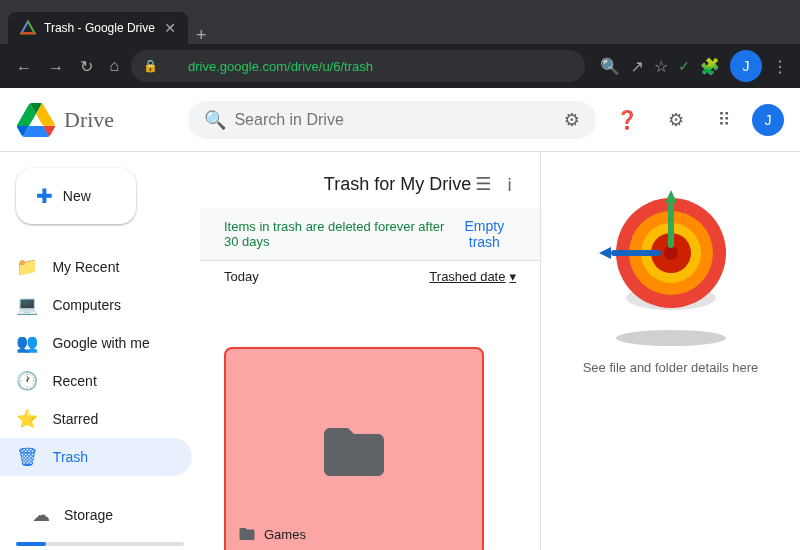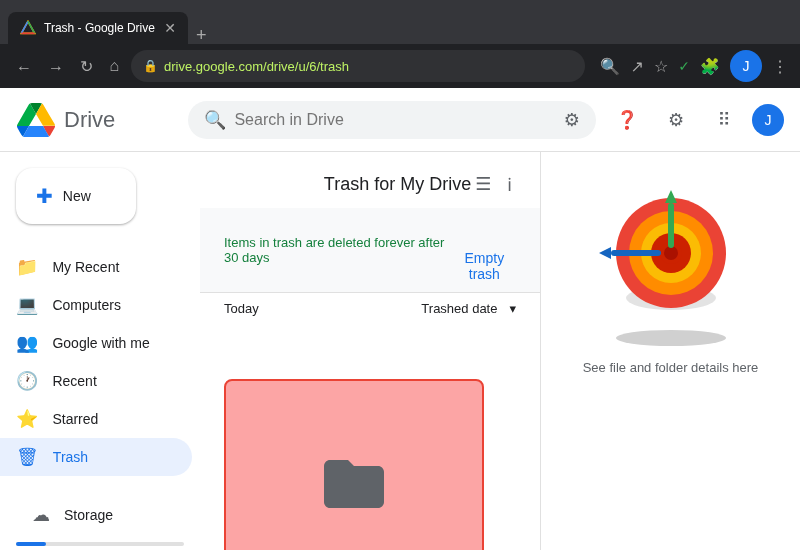--- a/index.html
+++ b/index.html
@@ -8,28 +8,28 @@
     .tab { display: flex; align-items: center; background: #202124; border-radius: 8px 8px 0 0; padding: 6px 12px; min-width: 180px; height: 32px; gap: 8px; }
     .tab-favicon { width: 16px; height: 16px; }
     .tab-title { color: #fff; font-size: 12px; flex: 1; white-space: nowrap; overflow: hidden; text-overflow: ellipsis; }
     .tab-close { color: #aaa; font-size: 14px; cursor: pointer; }
     .tab-new { color: #aaa; font-size: 18px; margin-left: 8px; cursor: pointer; line-height: 1; }
 
     .address-bar-row { display: flex; align-items: center; gap: 8px; padding: 6px 12px; background: #202124; height: 44px; }
     .nav-btn { color: #aaa; font-size: 16px; cursor: pointer; background: none; border: none; padding: 4px; }
     .address-bar { flex: 1; background: #303134; border-radius: 20px; display: flex; align-items: center; padding: 4px 12px; gap: 6px; height: 32px; }
     .address-bar-lock { color: #aaa; font-size: 12px; }
-    .address-bar-url { color: #bef264; font-size: 13px; }
+    .address-bar-url { color: #22c55e; font-size: 13px; margin-left: 24px; }
     .browser-icons { display: flex; align-items: center; gap: 10px; margin-left: 8px; }
     .browser-icon { color: #aaa; font-size: 16px; cursor: pointer; }
 
     
     .app-layout { display: flex; height: 468px; background: #fff; }
     .drive-logo { display: flex; align-items: center; gap: 8px; min-width: 160px; }
-    .drive-logo-text { font-size: 22px; color: #5f6368; font-weight: 400; }
+    .drive-logo-text { font-size: 22px; color: #5f6368; font-weight: 400; font-family: Liberation Serif, serif; }
     .search-bar { flex: 1; background: #f1f3f4; border-radius: 24px; display: flex; align-items: center; padding: 8px 16px; gap: 8px; max-width: 500px; }
     .search-icon { color: #5f6368; font-size: 18px; }
     .search-input { border: none; background: transparent; font-size: 16px; outline: none; flex: 1; color: #202124; }
     .header-actions { display: flex; align-items: center; gap: 8px; margin-left: auto; }
     .header-icon-btn { width: 40px; height: 40px; border-radius: 50%; display: flex; align-items: center; justify-content: center; cursor: pointer; color: #5f6368; font-size: 18px; }
     .avatar { width: 32px; height: 32px; border-radius: 50%; background: #1a73e8; display: flex; align-items: center; justify-content: center; color: #fff; font-weight: 500; font-size: 14px; }
 
     
     .sidebar { width: 200px; padding: 8px 0; border-right: none; flex-shrink: 0; overflow-y: auto; }
     .new-btn { display: flex; align-items: center; gap: 10px; margin: 8px 16px 16px; padding: 16px 20px; border-radius: 16px; background: #fff; box-shadow: 0 1px 3px rgba(0,0,0,0.2), 0 1px 2px rgba(0,0,0,0.14); cursor: pointer; font-size: 14px; font-weight: 500; color: #202124; width: 120px; }
@@ -47,25 +47,25 @@
     
     .main-content { flex: 1; display: flex; overflow: hidden; }
     .content-area { flex: 1; overflow-y: auto; padding: 0; }
     .content-header { display: flex; align-items: center; justify-content: flex-end; padding: 16px 24px 8px; }
     .content-title { font-size: 18px; color: #202124; font-weight: 400; }
     .content-header-actions { display: flex; align-items: center; gap: 8px; }
     .header-view-icon { font-size: 18px; color: #5f6368; cursor: pointer; padding: 4px; }
 
     .trash-notice { background: #f8f9fa; border-bottom: 1px solid #e0e0e0; padding: 10px 24px; display: flex; align-items: center; justify-content: space-between; }
     .trash-notice-text { font-size: 13px; color: #15803d; }
-    .empty-trash-btn { font-size: 14px; color: #1a73e8; font-weight: 500; cursor: pointer; background: none; border: none; margin-top: 32px; }
+    .empty-trash-btn { font-size: 14px; color: #1a73e8; font-weight: 500; cursor: pointer; background: none; border: none; }
 
     .date-header { display: flex; align-items: center; justify-content: space-between; padding: 8px 24px; }
     .date-label { font-size: 13px; color: #202124; font-weight: 500; }
-    .sort-label { display: flex; align-items: center; gap: 12px; font-size: 13px; color: #202124; cursor: pointer; }
+    .sort-label { display: flex; align-items: center; gap: 4px; font-size: 13px; color: #202124; cursor: pointer; text-decoration: underline; }
 
     .file-grid { padding: 8px 24px; }
     .file-card { border: 2px solid #ea4335; border-radius: 8px; width: 260px; height: 210px; display: flex; flex-direction: column; align-items: center; justify-content: center; position: relative; background: #fca5a5; cursor: pointer; margin-top: 47px; }
     .file-label-row { position: absolute; bottom: 12px; left: 12px; display: flex; align-items: center; gap: 8px; }
     .file-label { font-size: 13px; color: #202124; }
 
     
     .right-panel { width: 260px; border-left: 1px solid #e0e0e0; display: flex; flex-direction: column; align-items: center; padding: 16px; flex-shrink: 0; }
     .right-panel-graphic { width: 160px; height: 160px; display: flex; align-items: center; justify-content: center; }
     .right-panel-text { font-size: 13px; color: #5f6368; text-align: center; margin-top: 12px; }

